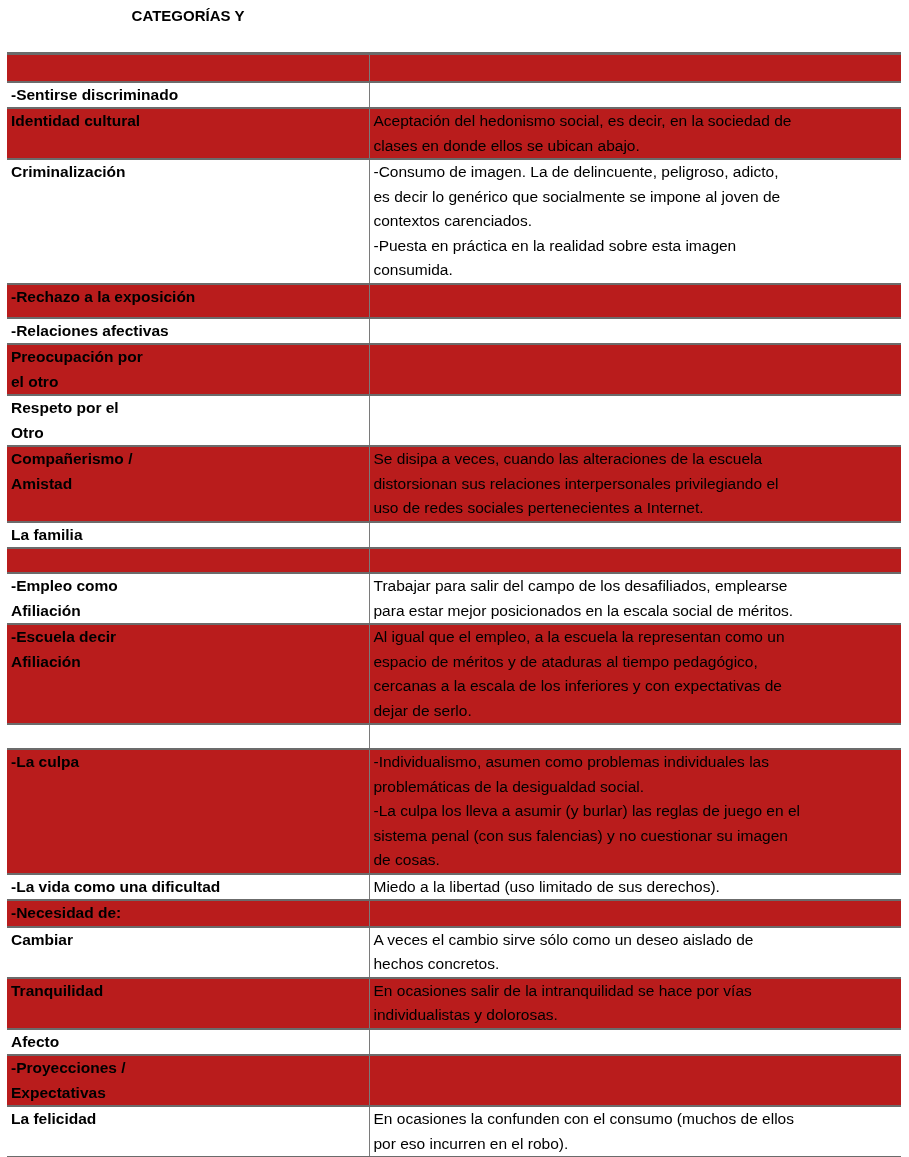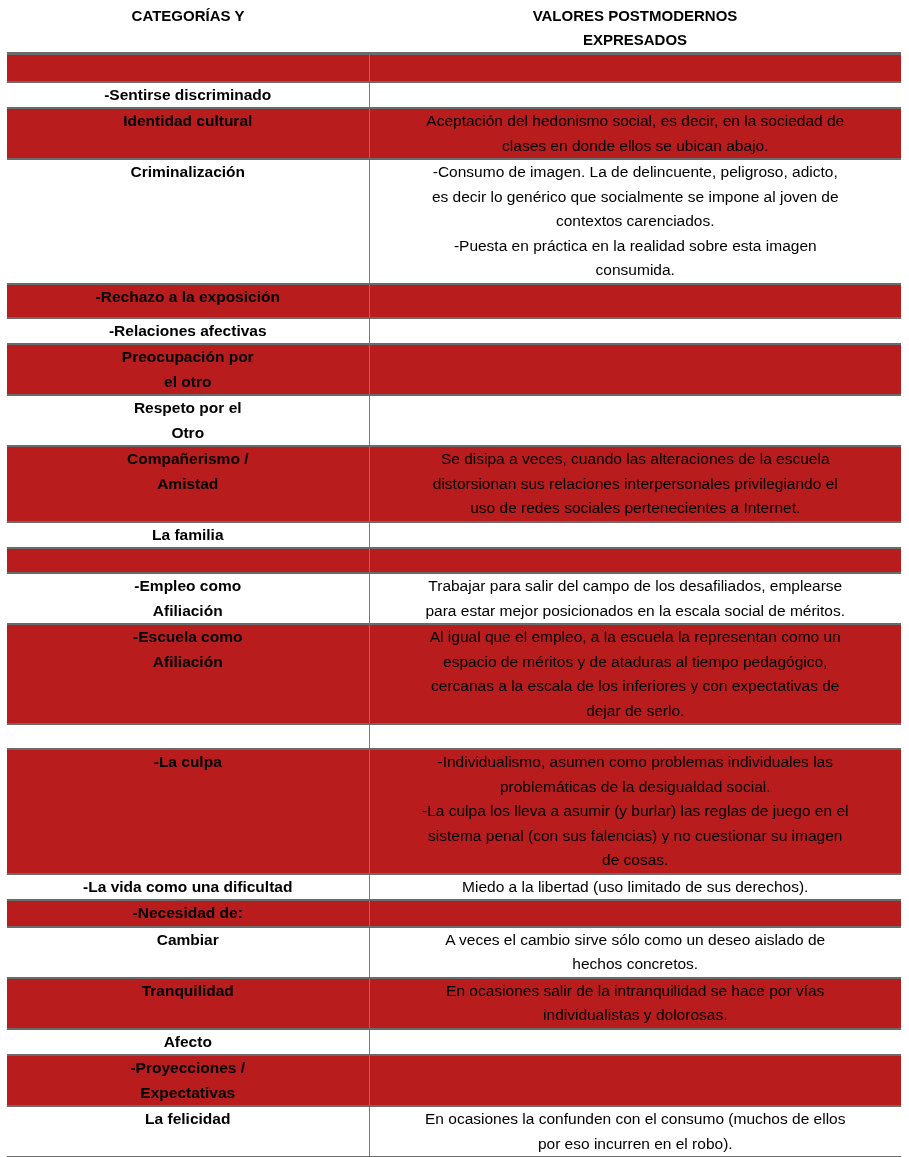--- a/index.html
+++ b/index.html
@@ -5,39 +5,35 @@
   html, body { margin: 0; padding: 0; background: #ffffff; }
   body { width: 909px; height: 1157px; position: relative; overflow: hidden;
          font-family: "Liberation Sans", "DejaVu Sans", sans-serif; color: #000; }
   .header { position: absolute; left: 7px; top: 0; width: 894px; height: 52px; display: flex; }
   .hcell { display: flex; flex-direction: column; align-items: center; justify-content: flex-start;
            font-weight: bold; font-size: 15px; line-height: 24px; padding-top: 4px; box-sizing: border-box; }
   .hcell.c1 { width: 362px; gap: 32px; }
   .hcell.c2 { width: 532px; }
   table { position: absolute; left: 7px; top: 52px; width: 894px; border-collapse: collapse; table-layout: fixed;
           border-top: 3px solid #6b6b6b; }
-  td { vertical-align: top; text-align: center; font-size: 15.5px; line-height: 24.5px; padding: 0 4px;
+  td { vertical-align: top; text-align: left; font-size: 15.5px; line-height: 24.5px; padding: 0 4px;
        box-sizing: border-box; border-bottom: 2px solid #6b6b6b; }
   td.c1 { width: 362px; font-weight: bold; border-right: 1px solid #7a7a7a; }
   td.c2 { width: 532px; }
   tr.shade td { background: #b91c1c; }
   .line { display: block; }
 </style>
 </head>
 <body>
 
 <div class="header">
   <div class="hcell c1">
     <span>CATEGORÍAS Y</span>
     <span>SUBCATEGORÍAS</span>
   </div>
-  <div class="hcell c2">
-    <span>VALORES POSTMODERNOS</span>
-    <span>EXPRESADOS</span>
-  </div>
 </div>
 
 <table>
   <tbody id="tbody">
       <tr class="shade" style="height: 28px;">
         <td class="c1"></td>
         <td class="c2"></td>
       </tr>
       <tr style="height: 25px;">
         <td class="c1">
@@ -118,21 +114,21 @@
           <span class="line">-Empleo como</span>
           <span class="line">Afiliación</span>
         </td>
         <td class="c2">
           <span class="line">Trabajar para salir del campo de los desafiliados, emplearse</span>
           <span class="line">para estar mejor posicionados en la escala social de méritos.</span>
         </td>
       </tr>
       <tr class="shade" style="height: 100px;">
         <td class="c1">
-          <span class="line">-Escuela como</span>
+          <span class="line">-Escuela decir</span>
           <span class="line">Afiliación</span>
         </td>
         <td class="c2">
           <span class="line">Al igual que el empleo, a la escuela la representan como un</span>
           <span class="line">espacio de méritos y de ataduras al tiempo pedagógico,</span>
           <span class="line">cercanas a la escala de los inferiores y con expectativas de</span>
           <span class="line">dejar de serlo.</span>
         </td>
       </tr>
       <tr style="height: 25px;">

